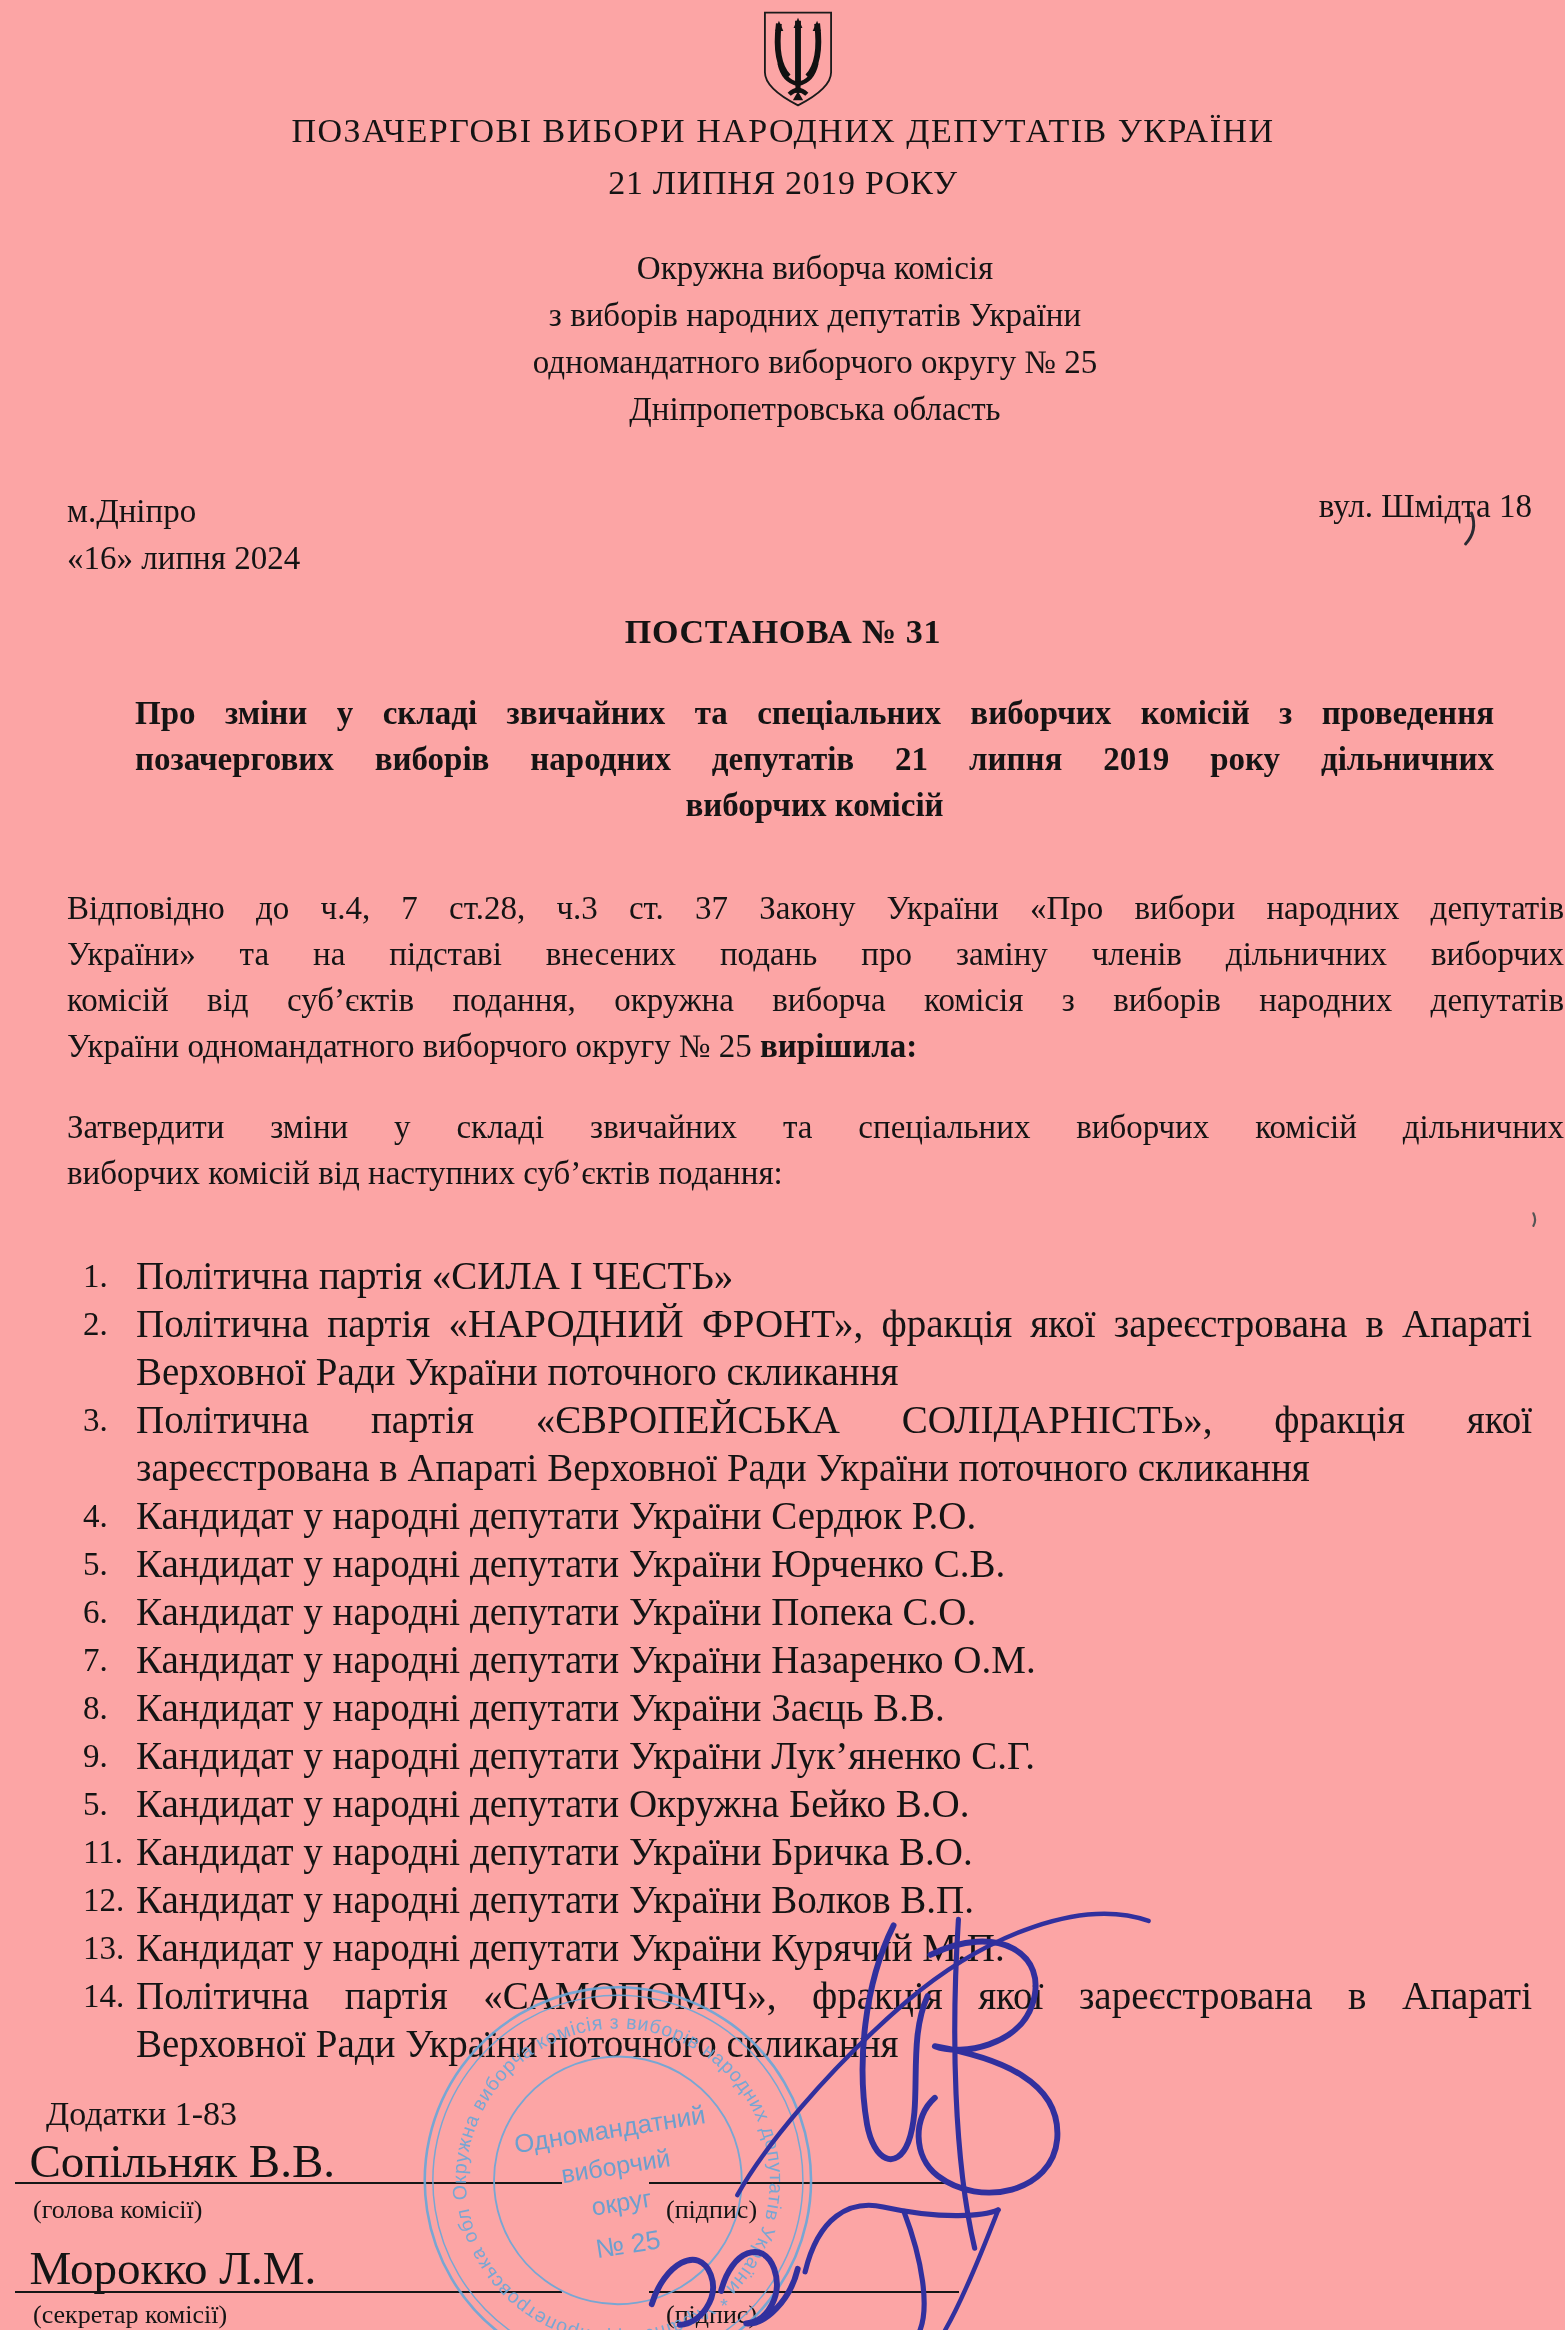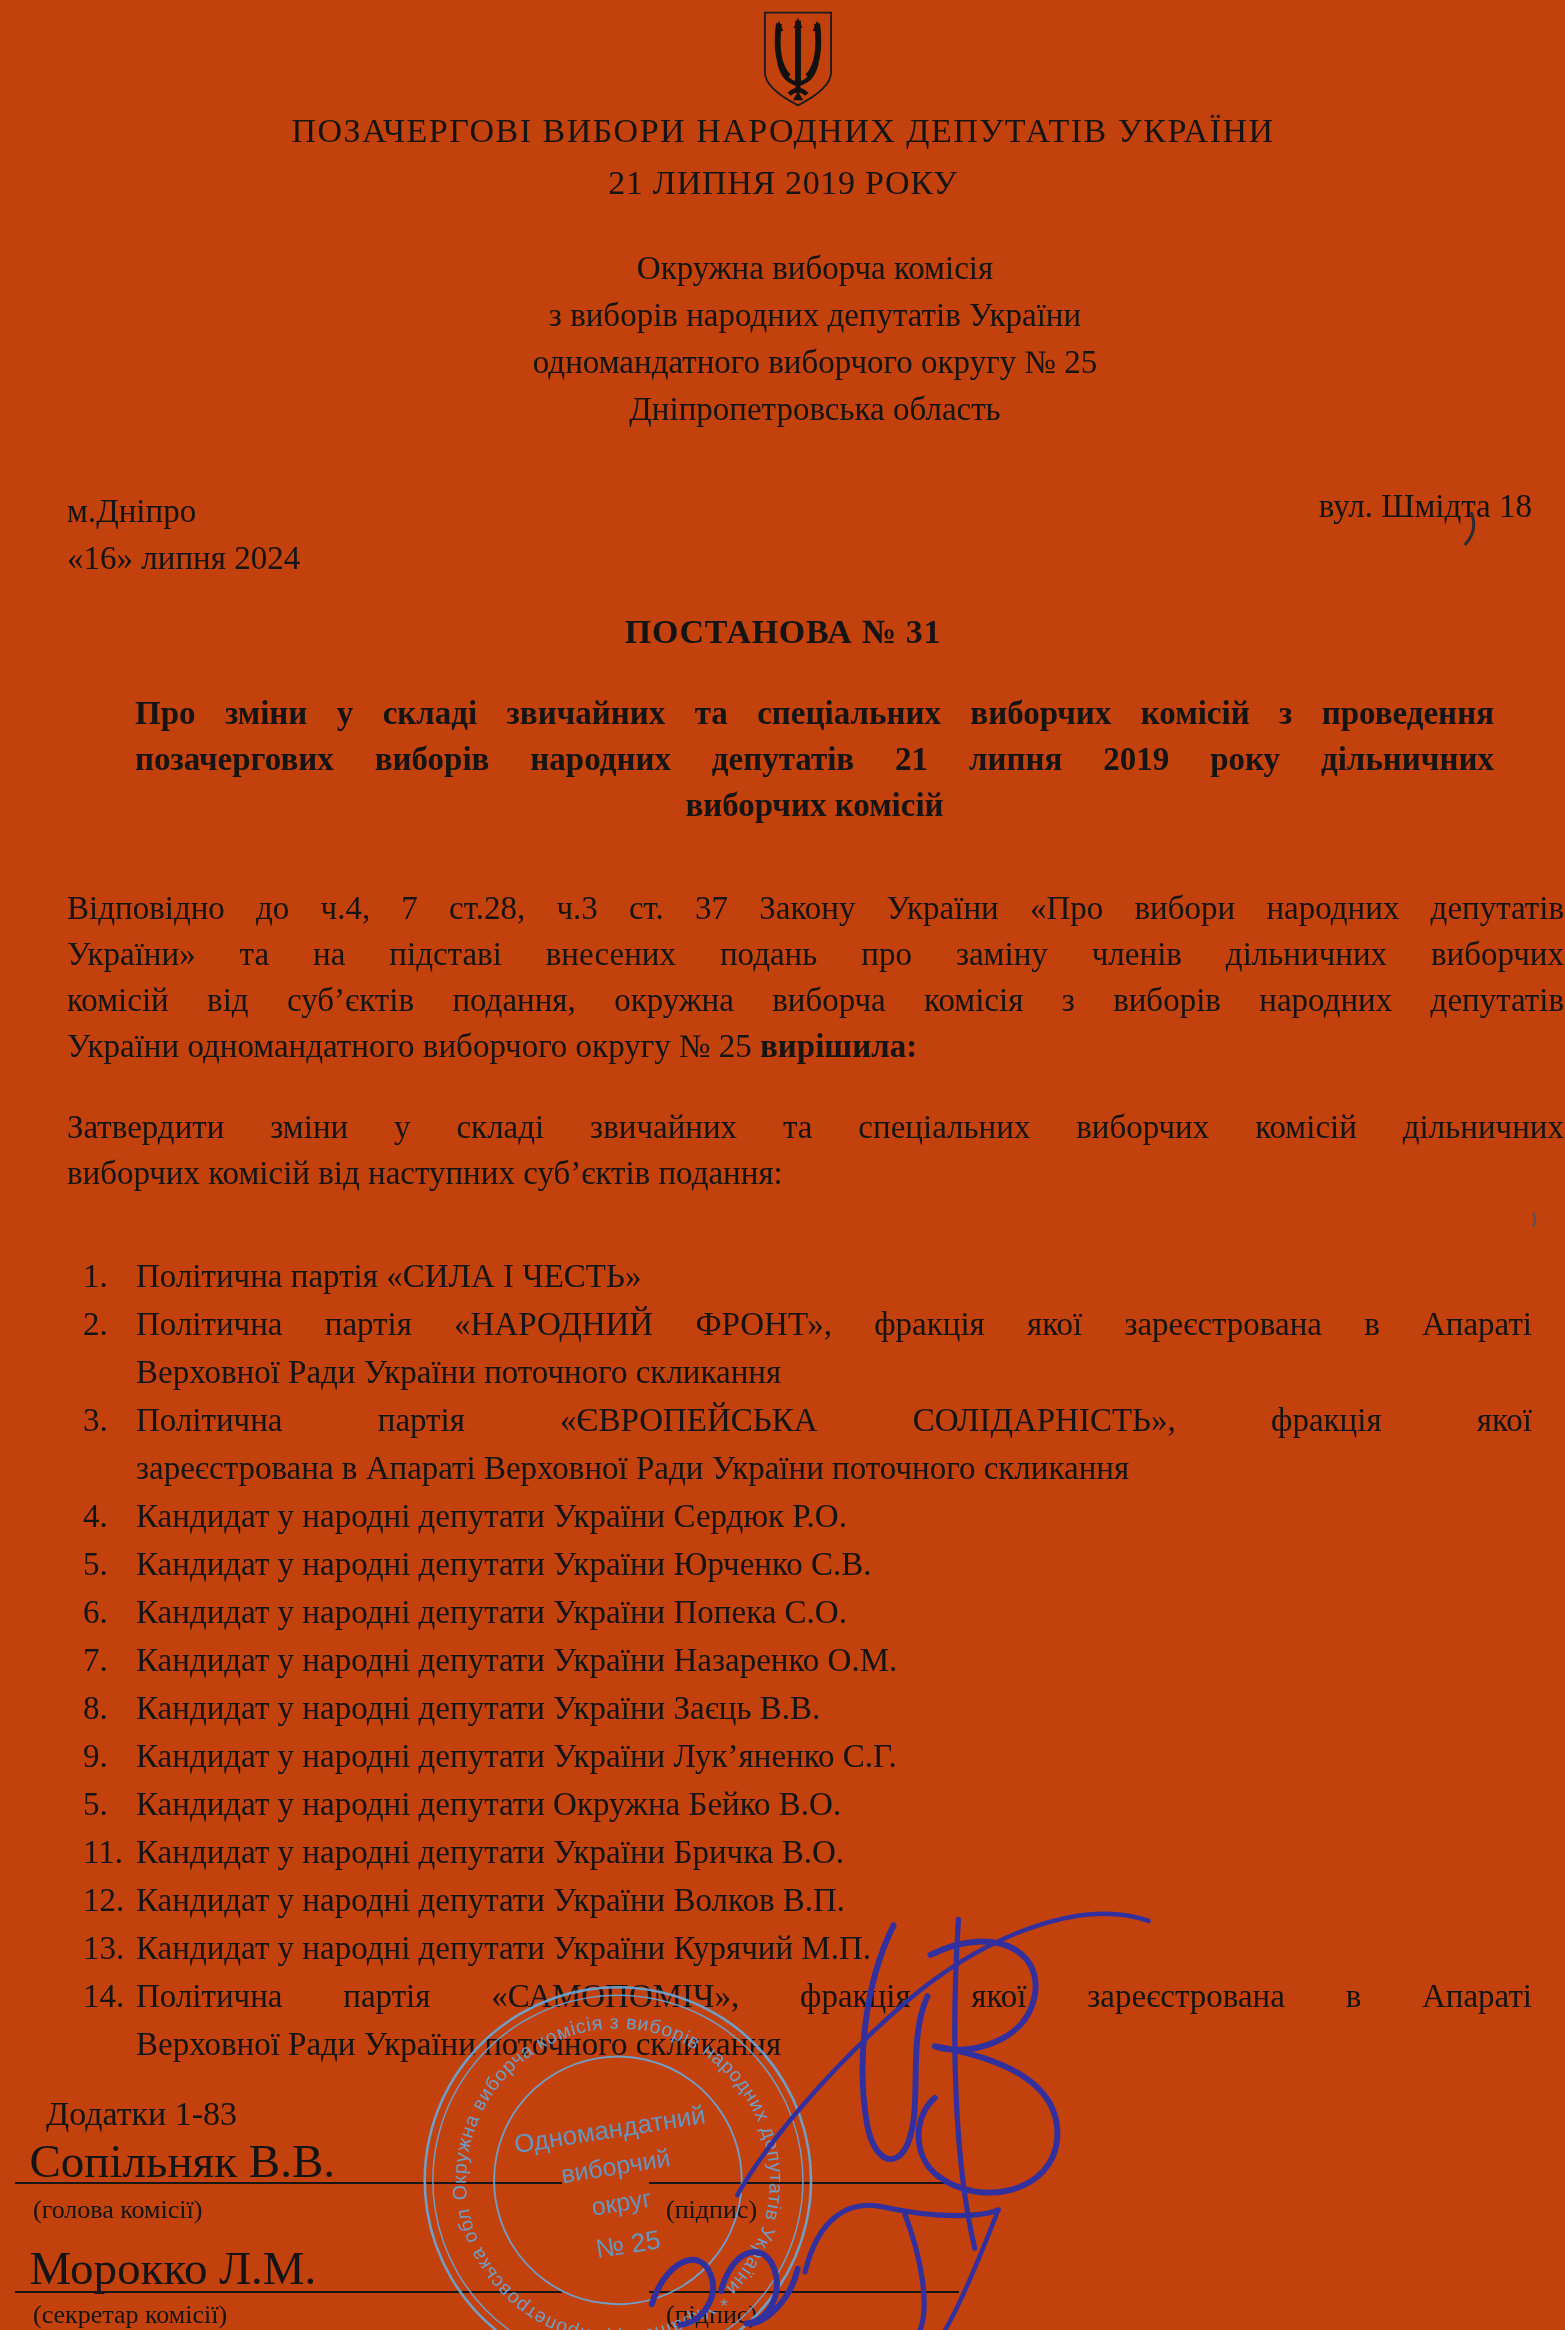--- a/index.html
+++ b/index.html
@@ -5,21 +5,21 @@
   html,body{margin:0;padding:0;}
   body{
     width:1566px;height:2330px;
     background:#f4f3ef;
     font-family:"Liberation Serif","DejaVu Serif",serif;
     color:#141414;
     overflow:hidden;
   }
   #page{
     position:relative;width:1566px;height:2330px;
-    background:#c2410c;
+    background:#fca5a5;
     overflow:hidden;
   }
   .abs{position:absolute;}
   .center{text-align:center;width:100%;}
   .t46{font-size:34px;}
   .t45{font-size:33px;padding-left:32px;}
   .t48{font-size:47px;}
   .t35{font-size:26px;}
   .bold{font-weight:bold;}
   .lh63{line-height:46px;}
@@ -32,21 +32,21 @@
   #commission{top:245px;}
   #meta-left{left:35px;top:488px;line-height:47px;}
   #meta-right{right:34px;top:488px;}
   #postanova{top:613px;letter-spacing:0.7px;}
   #subject{left:103px;top:690px;width:1359px;}
   #para1{left:35px;top:885px;width:1497px;}
   #para2{left:35px;top:1104px;width:1497px;}
   #list{left:83px;top:1252px;width:1449px;}
   .li{display:flex;align-items:flex-start;}
   .li .num{flex:0 0 53px;font-size:33px;line-height:48px;}
-  .li .txt{flex:1 1 auto;font-size:33px;line-height:48px;}
+  .li .txt{flex:1 1 auto;font-size:39px;line-height:48px;}
   .sig-line{height:2.2px;background:#161616;}
   #overlay{position:absolute;left:0;top:0;width:1566px;height:2330px;pointer-events:none;}
 </style>
 </head>
 <body>
 
 <div id="page">
 
   <svg class="abs" style="left:759px;top:8.8px;" width="78" height="100" viewBox="0 0 106 136">
     <path d="M 8 5 L 98 5 L 98 86 Q 98 108 53 131 Q 8 108 8 86 Z" fill="none" stroke="#1b1b1b" stroke-width="2.5"></path>

